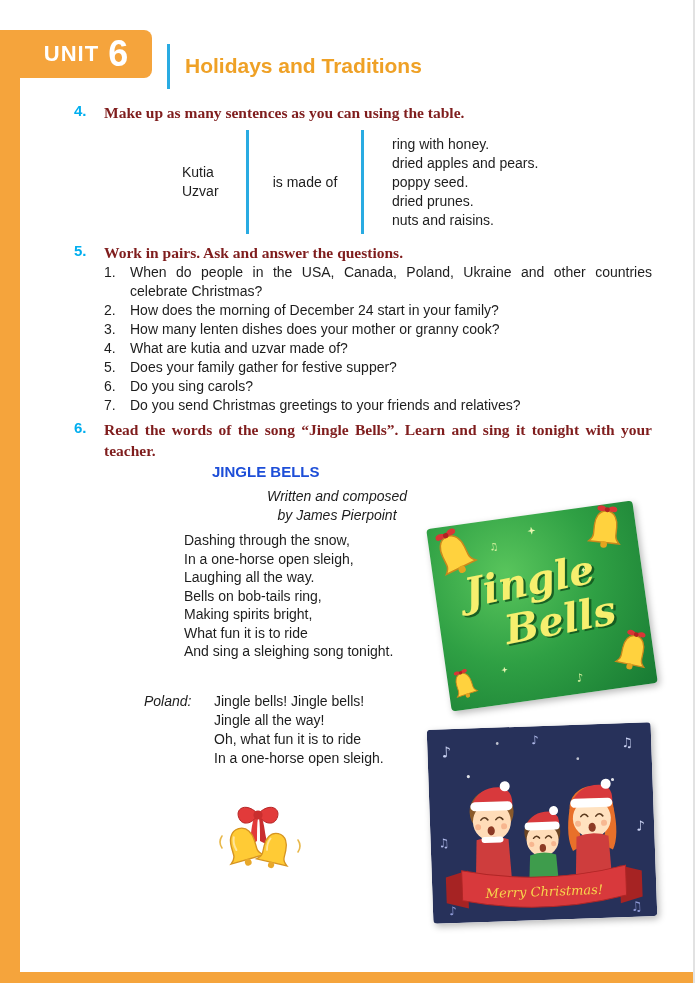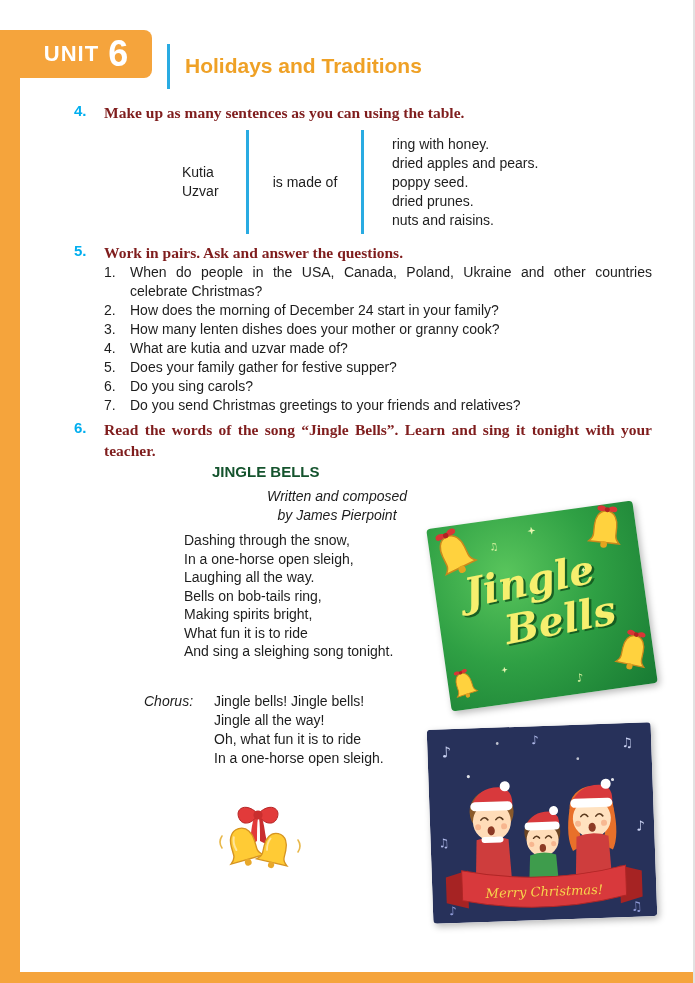--- a/index.html
+++ b/index.html
@@ -38,21 +38,21 @@
   .tc-verb { width:112px; text-align:center; }
   .tc-objects { padding-left:28px; line-height:19px; width:200px; }
 
   
   .questions { position:absolute; left:104px; top:263px; width:548px; font-size:14px; line-height:19px; color:#1d1d1d; }
   .q { display:flex; }
   .qnum { width:26px; flex:none; }
   .qtext { flex:1; text-align:justify; }
 
   
-  .song-title { position:absolute; left:212px; top:463px; font-weight:bold; font-size:15px; color:#14532d; }
+  .song-title { position:absolute; left:212px; top:463px; font-weight:bold; font-size:15px; color:#1d4ed8; }
   .song-credits { position:absolute; left:222px; top:487px; width:230px; text-align:center; font-style:italic; font-size:14px; line-height:19px; color:#1d1d1d; }
   .verse { position:absolute; left:184px; top:531px; font-size:14px; line-height:18.5px; color:#1d1d1d; }
   .chorus { position:absolute; left:144px; top:692px; display:flex; font-size:14px; line-height:19px; color:#1d1d1d; }
   .chorus-label { font-style:italic; width:70px; flex:none; }
 
   
   .jingle-card {
     position:absolute; left:438px; top:514px; width:208px; height:184px;
     background: radial-gradient(circle at 35% 30%, #59C55C 0%, #2FA044 48%, #187A33 100%);
     transform:rotate(-8deg); border-radius:4px; box-shadow:2px 3px 7px rgba(0,0,0,.28);
@@ -175,21 +175,21 @@
     <div>Dashing through the snow,</div>
     <div>In a one-horse open sleigh,</div>
     <div>Laughing all the way.</div>
     <div>Bells on bob-tails ring,</div>
     <div>Making spirits bright,</div>
     <div>What fun it is to ride</div>
     <div>And sing a sleighing song tonight.</div>
   </div>
 
   <div class="chorus">
-    <span class="chorus-label">Chorus:</span>
+    <span class="chorus-label">Poland:</span>
     <span>
       <div>Jingle bells! Jingle bells!</div>
       <div>Jingle all the way!</div>
       <div>Oh, what fun it is to ride</div>
       <div>In a one-horse open sleigh.</div>
     </span>
   </div>
 
   <div class="jingle-card">
     <svg class="card-deco" viewBox="0 0 208 184">

